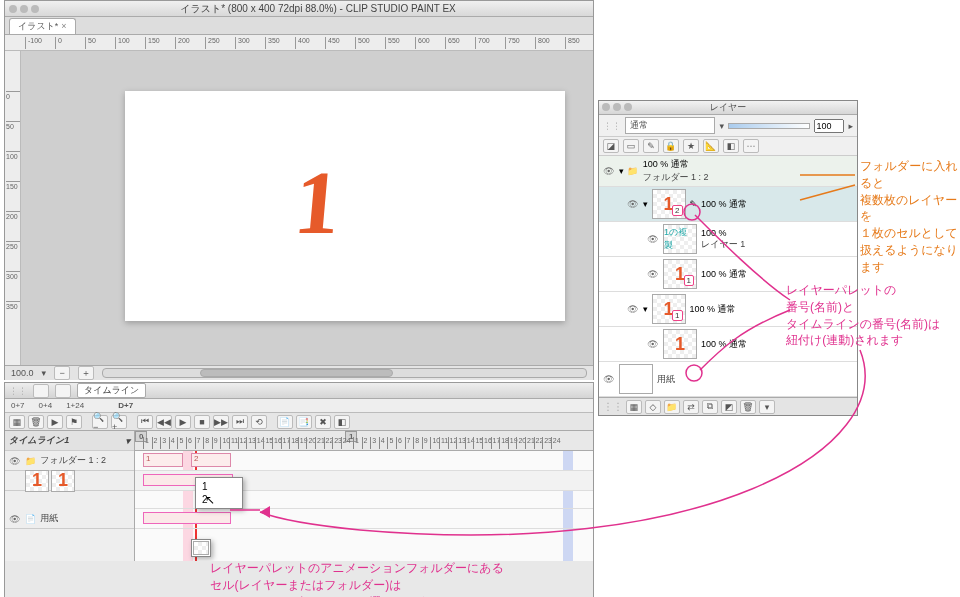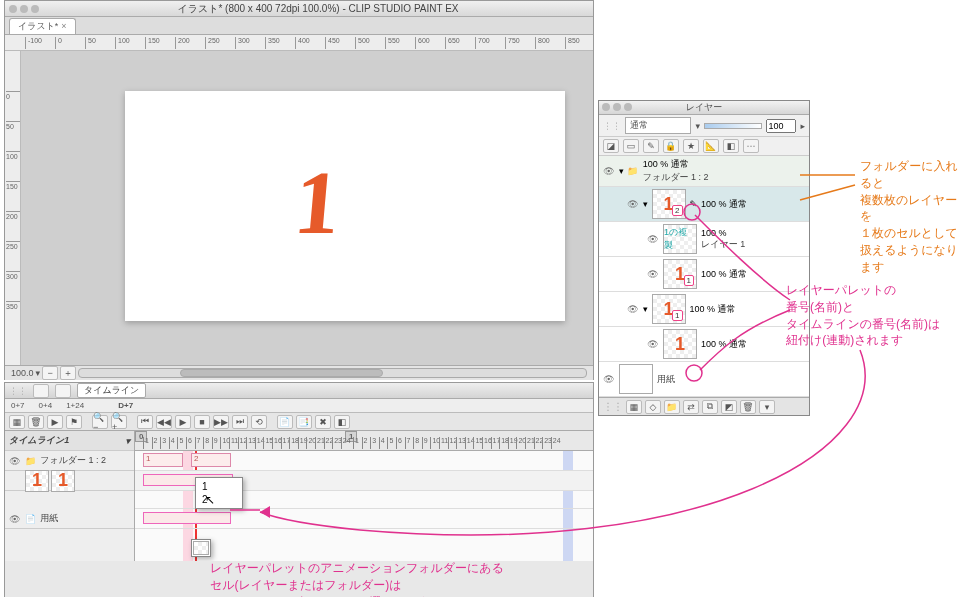--- a/index.html
+++ b/index.html
@@ -10,21 +10,21 @@
 .traffic span { width: 8px; height: 8px; border-radius: 50%; background: #bbb; }
 .tab-row { height: 18px; background: #ddd; display: flex; align-items: center; padding: 0 4px; font-size: 9px; color: #555; border-bottom: 1px solid #aaa; }
 .tab { background: #fff; border: 1px solid #aaa; border-bottom: none; padding: 1px 8px; border-radius: 3px 3px 0 0; display: flex; align-items: center; gap: 3px; }
 .tab .x { color: #888; }
 .ruler-h { height: 16px; background: #ededed; border-bottom: 1px solid #bbb; position: relative; overflow: hidden; font-size: 7px; color: #666; }
 .ruler-h span { position: absolute; top: 2px; border-left: 1px solid #999; padding-left: 2px; height: 12px; }
 .canvas-area { position: relative; background: #cfcfcf; }
 .ruler-v { position: absolute; left: 0; top: 0; bottom: 0; width: 16px; background: #ededed; border-right: 1px solid #bbb; }
 .ruler-v span { position: absolute; left: 1px; font-size: 7px; color: #666; border-top: 1px solid #999; width: 14px; padding-top: 1px; }
 .artboard { position: absolute; background: #fff; box-shadow: 0 2px 6px rgba(0,0,0,.25); }
-.status { height: 15px; background: #e4e4e4; border-top: 1px solid #aaa; font-size: 9px; color: #555; display: flex; align-items: center; padding: 0 6px; gap: 2px; }
+.status { height: 15px; background: #e4e4e4; border-top: 1px solid #aaa; font-size: 9px; color: #555; display: flex; align-items: center; padding: 0 6px; gap: 8px; }
 .status .scroll { flex: 1; height: 10px; background: #ddd; border: 1px solid #aaa; border-radius: 4px; position: relative; }
 .status .thumb { position: absolute; left: 20%; width: 40%; height: 100%; background: #bcbcbc; border-radius: 4px; }
 
 
 .tl-header { height: 16px; background: linear-gradient(#eee,#d4d4d4); border-bottom: 1px solid #aaa; display: flex; align-items: center; padding: 0 4px; font-size: 9px; color: #444; gap: 6px; }
 .tl-header .tabbtn { border: 1px solid #aaa; background: #fff; padding: 0 6px; border-radius: 2px; }
 .tl-info { height: 14px; background: #eee; border-bottom: 1px solid #bbb; display: flex; align-items: center; font-size: 8px; color: #555; padding: 0 6px; gap: 14px; }
 .tl-tools { height: 18px; background: #e6e6e6; border-bottom: 1px solid #aaa; display: flex; align-items: center; padding: 0 4px; gap: 3px; }
 .tl-tools .btn, .ico-btn { width: 16px; height: 14px; background: #f4f4f4; border: 1px solid #bbb; border-radius: 2px; font-size: 9px; display: flex; align-items: center; justify-content: center; color: #555; }
 .tl-body { display: flex; height: 130px; background: #f6f6f6; }
@@ -38,21 +38,21 @@
 .frame-row { height: 20px; border-bottom: 1px solid #ddd; position: relative; }
 .frame-cell { position: absolute; top: 2px; height: 14px; background: #fcecec; border: 1px solid #d8a; font-size: 8px; color: #b55; padding: 0 2px; }
 .band-pink { position: absolute; top: 0; bottom: 0; background: rgba(255,150,180,.35); }
 .band-blue { position: absolute; top: 0; bottom: 0; background: rgba(120,150,230,.35); }
 .playhead { position: absolute; top: 0; bottom: 0; width: 2px; background: #e33; }
 .popup { position: absolute; background: #fff; border: 1px solid #888; box-shadow: 2px 2px 5px rgba(0,0,0,.3); padding: 2px; font-size: 10px; }
 .popup div { padding: 1px 10px 1px 4px; cursor: default; }
 .cursor { position: absolute; font-size: 12px; color: #000; }
 
 
-.layer-palette { position: absolute; width: 212px; background: #3b82f6; border: 1px solid #888; }
+.layer-palette { position: absolute; width: 260px; background: #3b82f6; border: 1px solid #888; }
 .lp-title { height: 14px; background: linear-gradient(#f2f2f2,#d6d6d6); text-align: center; font-size: 9px; color: #555; border-bottom: 1px solid #aaa; position: relative; }
 .lp-title .traffic { position: absolute; left: 3px; top: 2px; }
 .lp-row { display: flex; align-items: center; padding: 2px 4px; gap: 4px; border-bottom: 1px solid #ccc; background: #f0f0f0; font-size: 9px; color: #555; }
 .lp-row input { width: 30px; font-size: 9px; }
 .lp-layers { max-height: 360px; overflow-y: auto; background: #fff; }
 .layer-item { display: flex; align-items: center; border-bottom: 1px solid #ddd; padding: 2px 4px; gap: 4px; font-size: 9px; position: relative; }
 .layer-item.folder { background: #ecf2ec; }
 .layer-item.sel { background: #d8e8ea; }
 .thumb { width: 34px; height: 30px; background: repeating-conic-gradient(#eee 0 25%, #fff 0 50%) 0 0/8px 8px; border: 1px solid #aaa; display: flex; align-items: center; justify-content: center; position: relative; }
 .thumb.small { width: 24px; height: 22px; }
@@ -74,21 +74,21 @@
 </head>
 <body>
 
 <div class="window" style="left:4px; top:0; width:590px; height:380px;">
   <div class="titlebar">
     <div class="traffic">
         <span></span>
         <span></span>
         <span></span>
       </div>
-    <span style="flex:1; text-align:center;">イラスト* (800 x 400 72dpi 100.0%)  - CLIP STUDIO PAINT EX</span>
+    <span style="flex:1; text-align:center;">イラスト* (800 x 400 72dpi 88.0%)  - CLIP STUDIO PAINT EX</span>
   </div>
   <div class="tab-row">
     <div class="tab">
       <span>イラスト*</span>
       <span class="x">×</span>
     </div>
   </div>
   <div class="ruler-h" id="ruler-h">
       <span style="left: 20px;">-100</span>
       <span style="left: 50px;">0</span>

